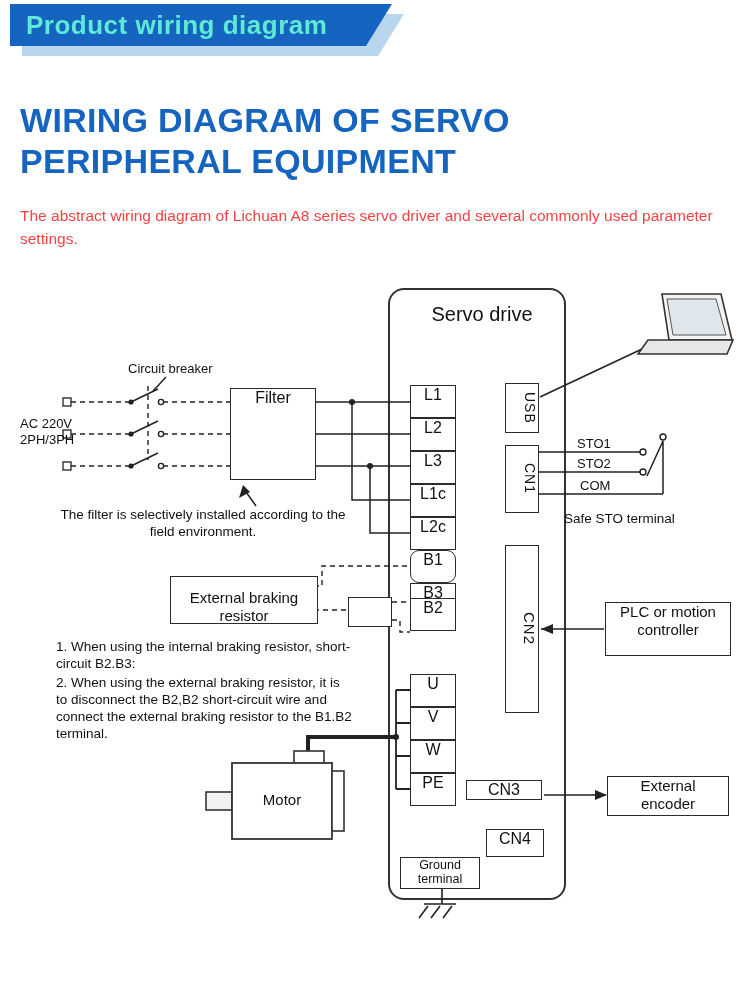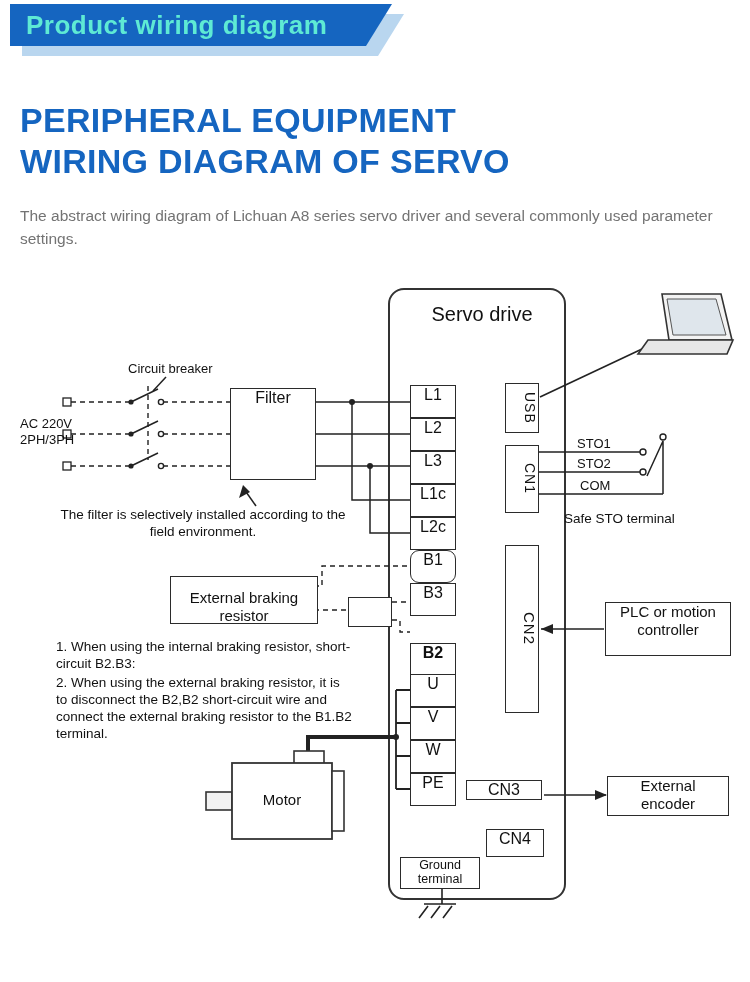--- a/index.html
+++ b/index.html
@@ -28,25 +28,25 @@
 </style>
 </head>
 <body>
 
 <div class="abs banner-shape" style="left:22px;top:14px;width:382px;height:42px;background:var(--banner-light);z-index:0;"></div>
 <div class="abs banner-shape" style="left:10px;top:4px;width:382px;height:42px;background:var(--banner-blue);z-index:1;">
   <div class="abs" style="left:16px;top:0;line-height:42px;font-size:26px;font-weight:bold;color:#5eead4;letter-spacing:0.5px;">Product wiring diagram</div>
 </div>
 
 <div class="abs" style="left:20px;top:100px;font-size:34px;font-weight:bold;color:var(--heading-blue);line-height:41px;letter-spacing:0.3px;">
+  <div>WIRING DIAGRAM OF SERVO</div>
   <div>PERIPHERAL EQUIPMENT</div>
-  <div>WIRING DIAGRAM OF SERVO</div>
-</div>
-
-<div class="abs" style="left:20px;top:204px;width:700px;font-size:15.5px;color:#737373;line-height:23px;">The abstract wiring diagram of Lichuan A8 series servo driver and several commonly used parameter settings.</div>
+</div>
+
+<div class="abs" style="left:20px;top:204px;width:700px;font-size:15.5px;color:#ef4444;line-height:23px;">The abstract wiring diagram of Lichuan A8 series servo driver and several commonly used parameter settings.</div>
 
 <div class="abs" style="left:388px;top:288px;width:178px;height:612px;border:2.5px solid #333;border-radius:16px;background:#fff;z-index:1;"></div>
 <div class="abs lbl" style="left:390px;top:303px;width:174px;text-align:center;font-size:20px;z-index:3;padding-left:10px;">Servo drive</div>
 
 <svg class="abs" width="750" height="982" viewBox="0 0 750 982" style="left:0;top:0;z-index:2;pointer-events:none;">
 
   <g stroke="var(--line-dark)" stroke-width="1.4" fill="none" stroke-dasharray="5 4">
     <path d="M71 402 H129 M71 434 H129 M71 466 H129"></path>
     <path d="M163 402 H230 M163 434 H230 M163 466 H230"></path>
     <path d="M148 386 V460"></path>
@@ -136,21 +136,21 @@
   </div>
 <div class="abs box terminal" style="left:410px;top:517px;">
     <span>L2c</span>
   </div>
 <div class="abs box terminal" style="left:410px;top:550px;border-radius:9px;">
     <span>B1</span>
   </div>
 <div class="abs box terminal" style="left:410px;top:583px;">
     <span>B3</span>
   </div>
-<div class="abs box terminal" style="left:410px;top:643px;font-weight:bold;">
+<div class="abs box terminal" style="left:410px;top:598px;">
     <span>B2</span>
   </div>
 
 <div class="abs box terminal" style="left:410px;top:674px;">
     <span>U</span>
   </div>
 <div class="abs box terminal" style="left:410px;top:707px;">
     <span>V</span>
   </div>
 <div class="abs box terminal" style="left:410px;top:740px;">

